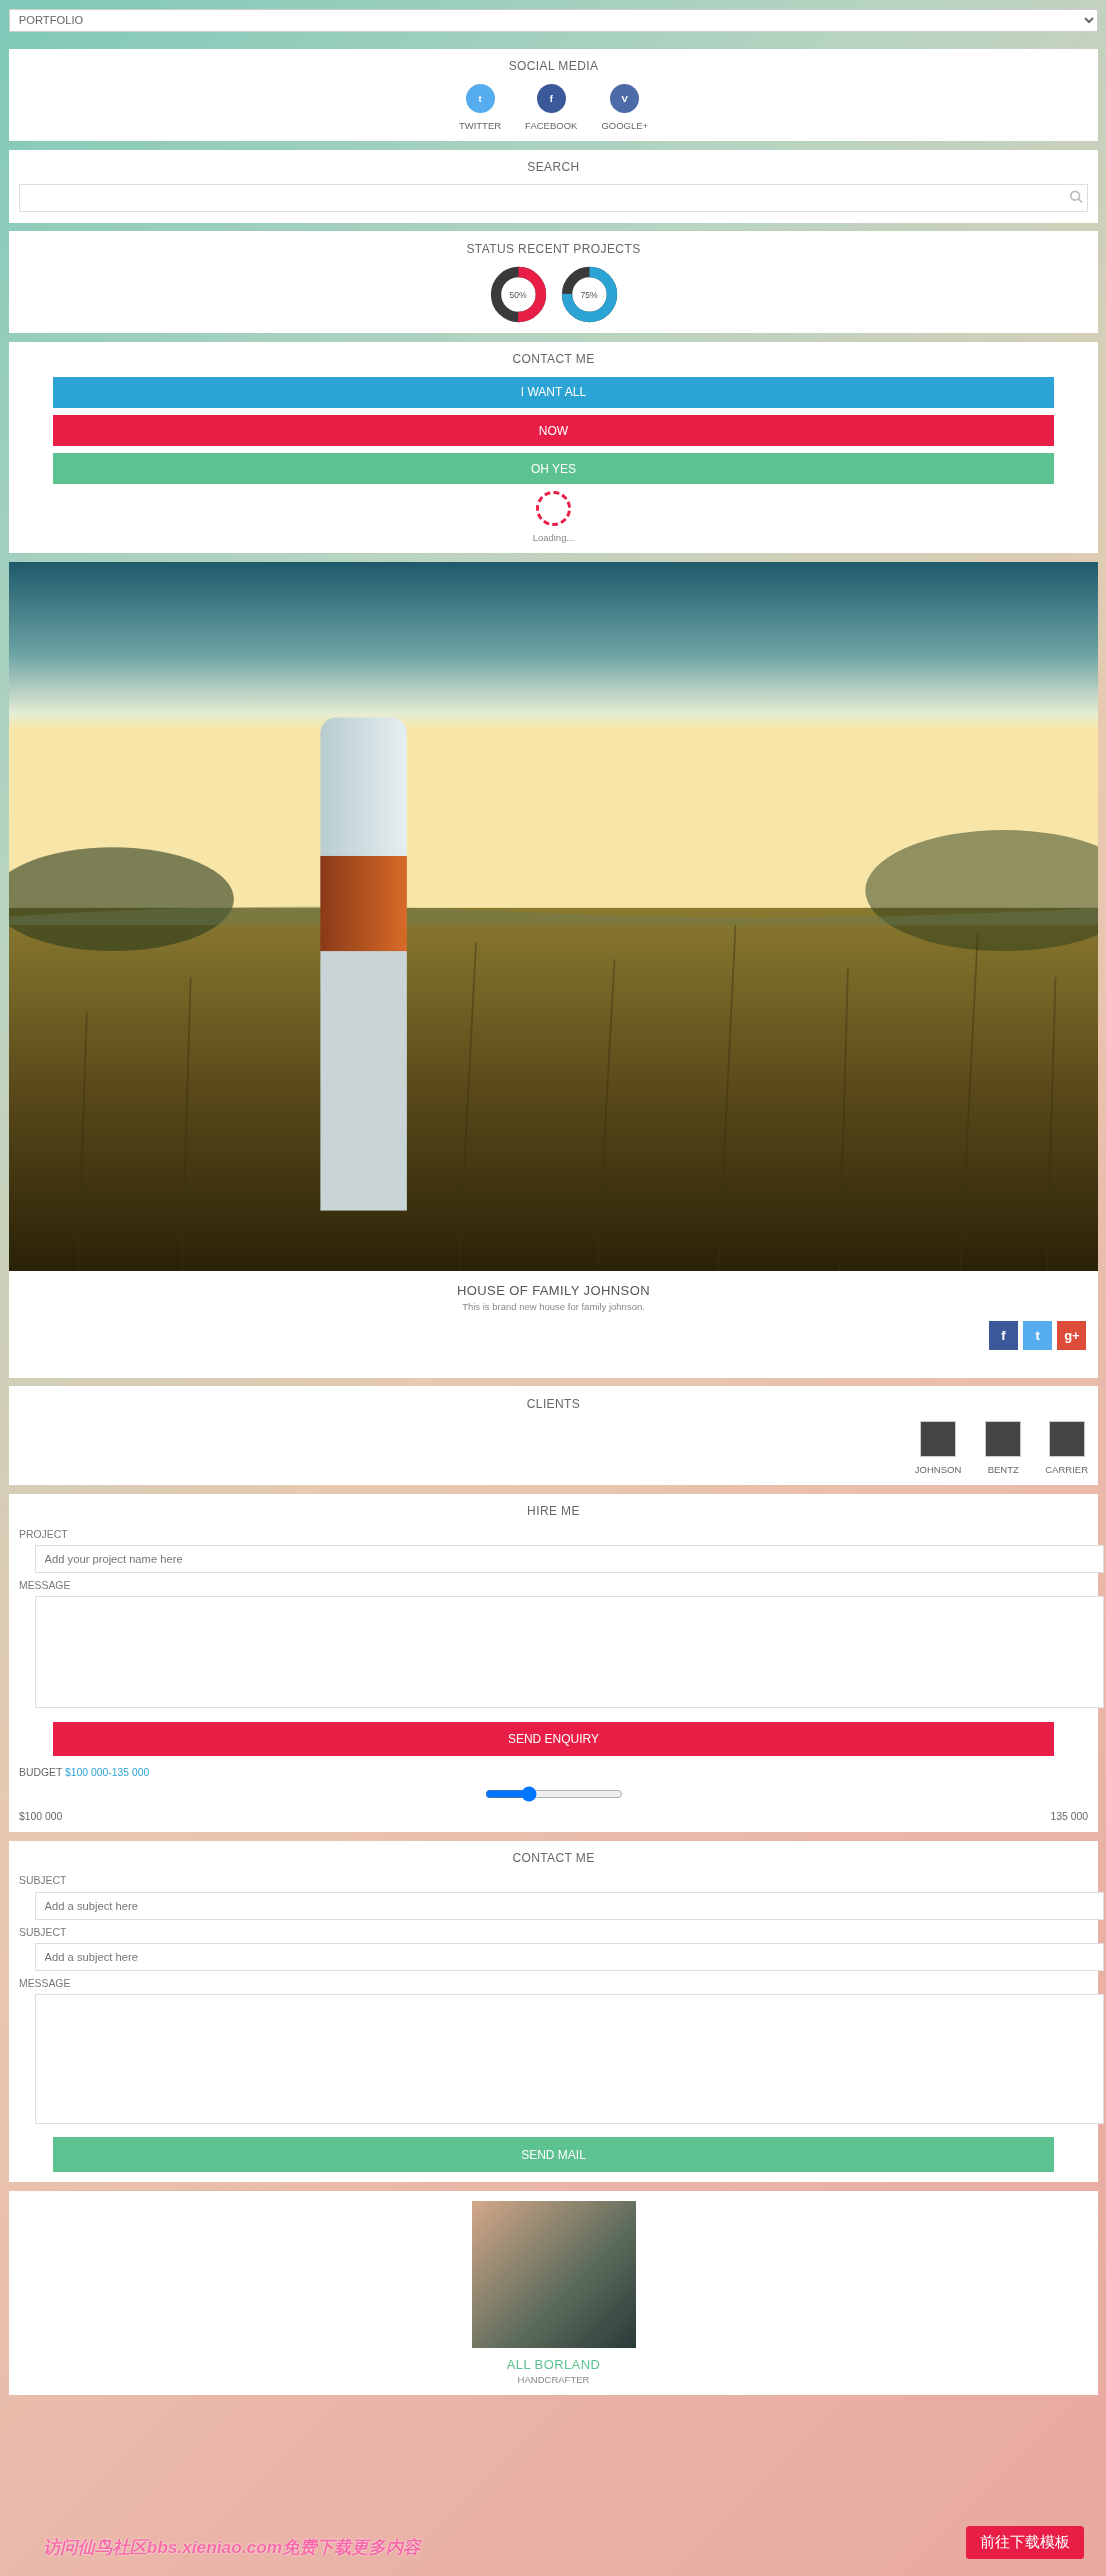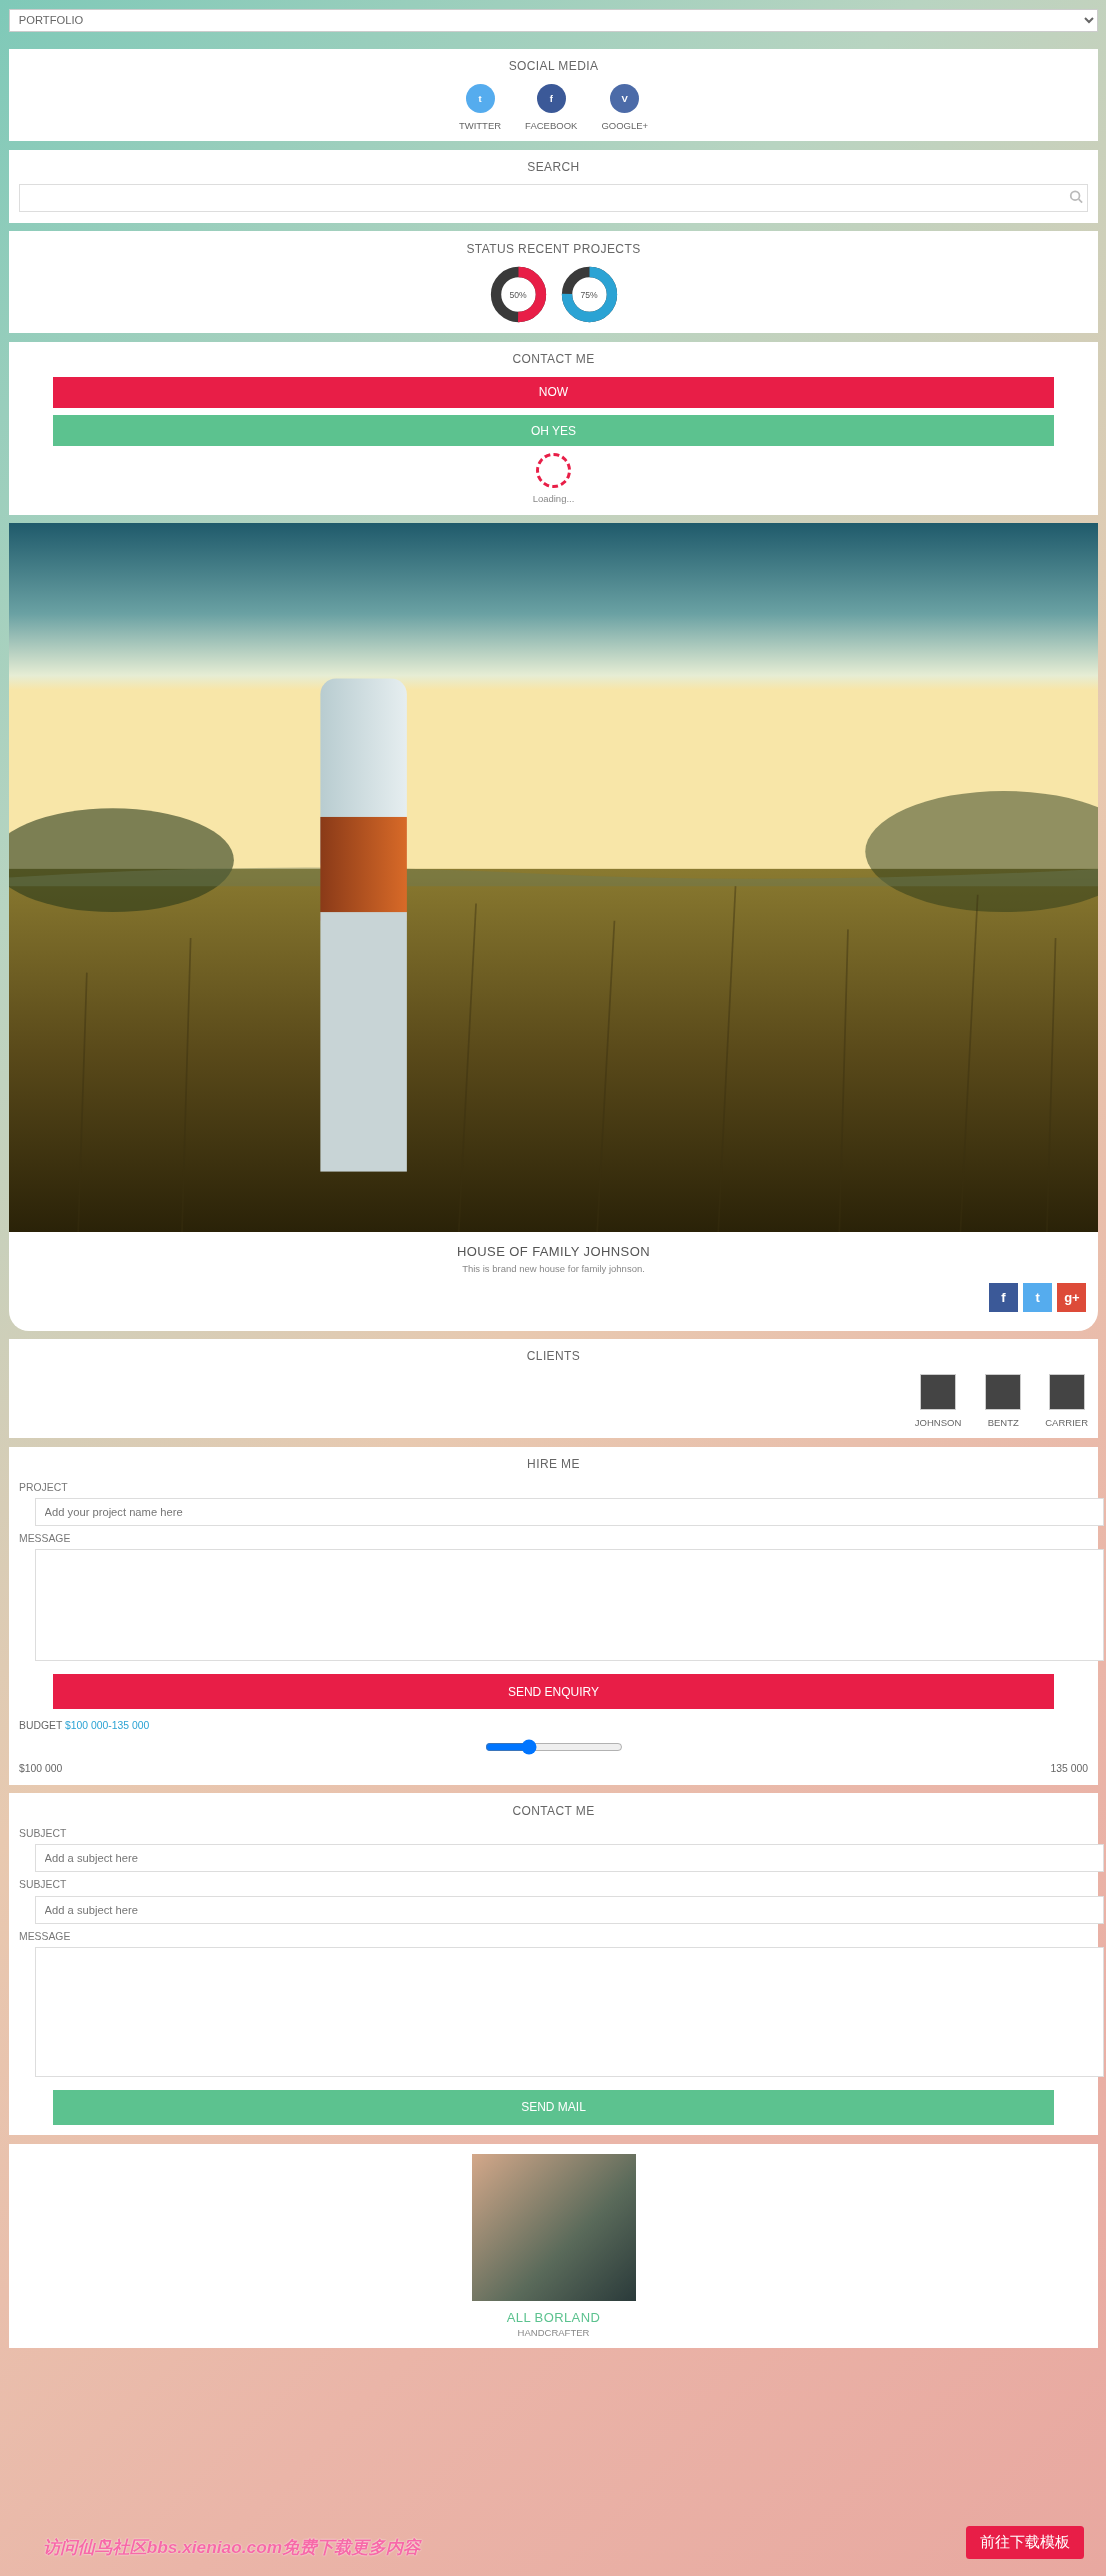--- a/index.html
+++ b/index.html
@@ -63,21 +63,21 @@
 .btn-red { background: #e81e47; }
 .btn-green { background: #5cc28f; }
 .spinner-wrap { text-align: center; margin-top: 7px; }
 .spinner {
   width: 35px; height: 35px; margin: 0 auto 5.2px;
   border: 3.5px dashed #e81e47; border-radius: 50%;
   animation: spin 1.5s linear infinite;
 }
 @keyframes spin { to { transform: rotate(360deg); } }
 .loading-text { font-size: 9.5px; color: #888; }
-.hero-panel { padding: 0 0 19px 0; background: #fff; margin: 8.6px; border-radius: 20px; }
+.hero-panel { padding: 0 0 28px 0; background: #fff; margin: 8.6px; }
 .hero-img {
   width: 100%; height: 709px;
   background: linear-gradient(to bottom, #2a6b7a 0%, #6fa8a8 18%, #d9e6d4 38%, #f5e8b8 42%, #7a6830 62%, #4a3a18 100%);
   position: relative; overflow: hidden; display:block;
 }
 .hero-title { text-align: center; font-size: 13px; color: #555; margin-top: 12px; letter-spacing: 0.4px; }
 .hero-sub { text-align: center; font-size: 9.5px; color: #888; margin-top: 3.5px; }
 .share-row { display: flex; justify-content: flex-end; gap: 5.2px; padding: 8.6px 12px 0; }
 .share-box { width: 29px; height: 29px; display: flex; align-items: center; justify-content: center; color: #fff; font-size: 13px; font-weight: bold; }
 .clients-row { display: flex; justify-content: flex-end; gap: 24px; }
@@ -169,20 +169,21 @@
           <circle cx="33" cy="33" r="26" stroke="#3a3a3a" stroke-width="12" fill="none"></circle>
           <circle cx="33" cy="33" r="26" stroke="#2ba3d4" stroke-width="12" fill="none" stroke-dasharray="163.36281798666926" stroke-dashoffset="40.840704496667314" transform="rotate(-90 33 33)"></circle>
         </svg><div class="donut-label">75%</div></div>
     </div>
 </div>
 
 
 <div class="panel">
   <h3 class="section-title">CONTACT ME</h3>
   <div id="cm-buttons">
+      <button class="btn btn-blue">I WANT ALL</button>
       <button class="btn btn-red">NOW</button>
       <button class="btn btn-green">OH YES</button>
     </div>
   <div class="spinner-wrap">
     <div class="spinner"></div>
     <div class="loading-text">Loading...</div>
   </div>
 </div>
 
 

